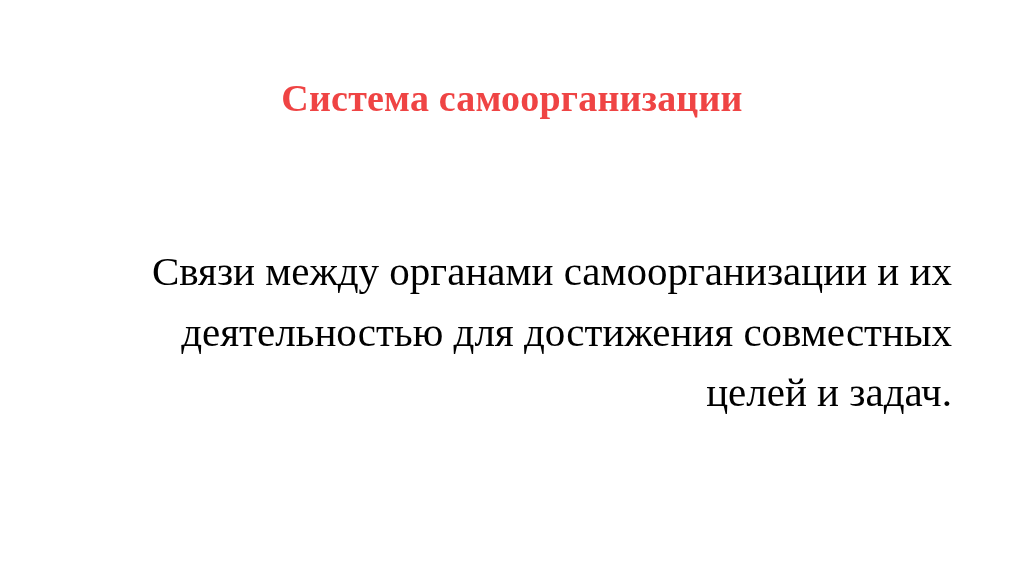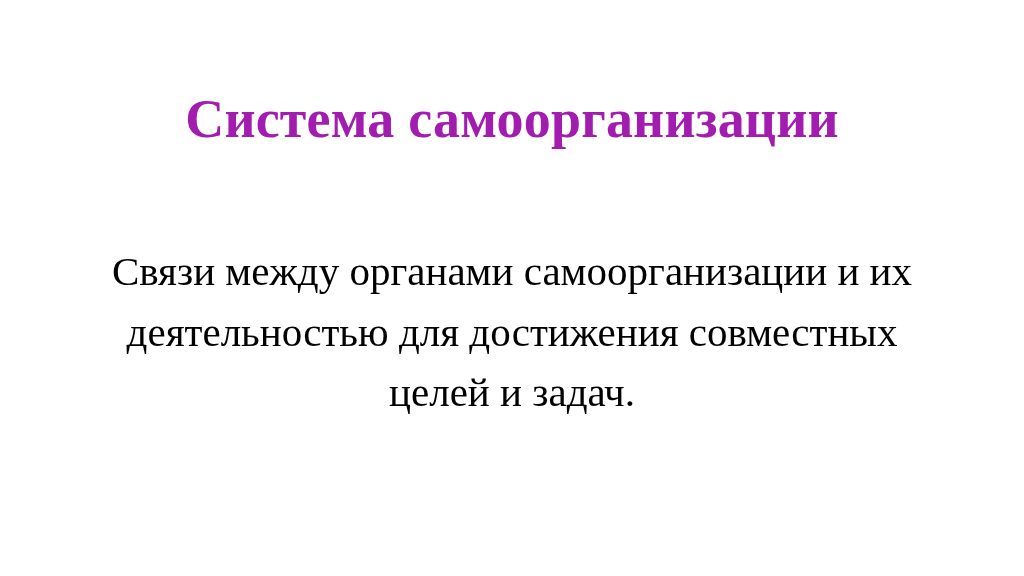--- a/index.html
+++ b/index.html
@@ -21,31 +21,31 @@
     box-sizing: border-box;
   }
   .slide-title {
     position: absolute;
     top: 52px;
     left: 0;
     width: 1024px;
     text-align: center;
     font-family: "Liberation Serif", serif;
     font-weight: bold;
-    font-size: 54px;
+    font-size: 38px;
     line-height: 1.15;
     letter-spacing: 0.2px;
-    color: #a21caf;
+    color: #ef4444;
   }
   .slide-body {
     position: absolute;
     top: 200px;
     left: 72px;
     width: 880px;
-    text-align: center;
+    text-align: right;
     font-family: "Liberation Serif", serif;
     font-weight: normal;
     font-size: 41px;
     line-height: 1.48;
     color: #000000;
   }
 </style>
 </head>
 <body>
 

